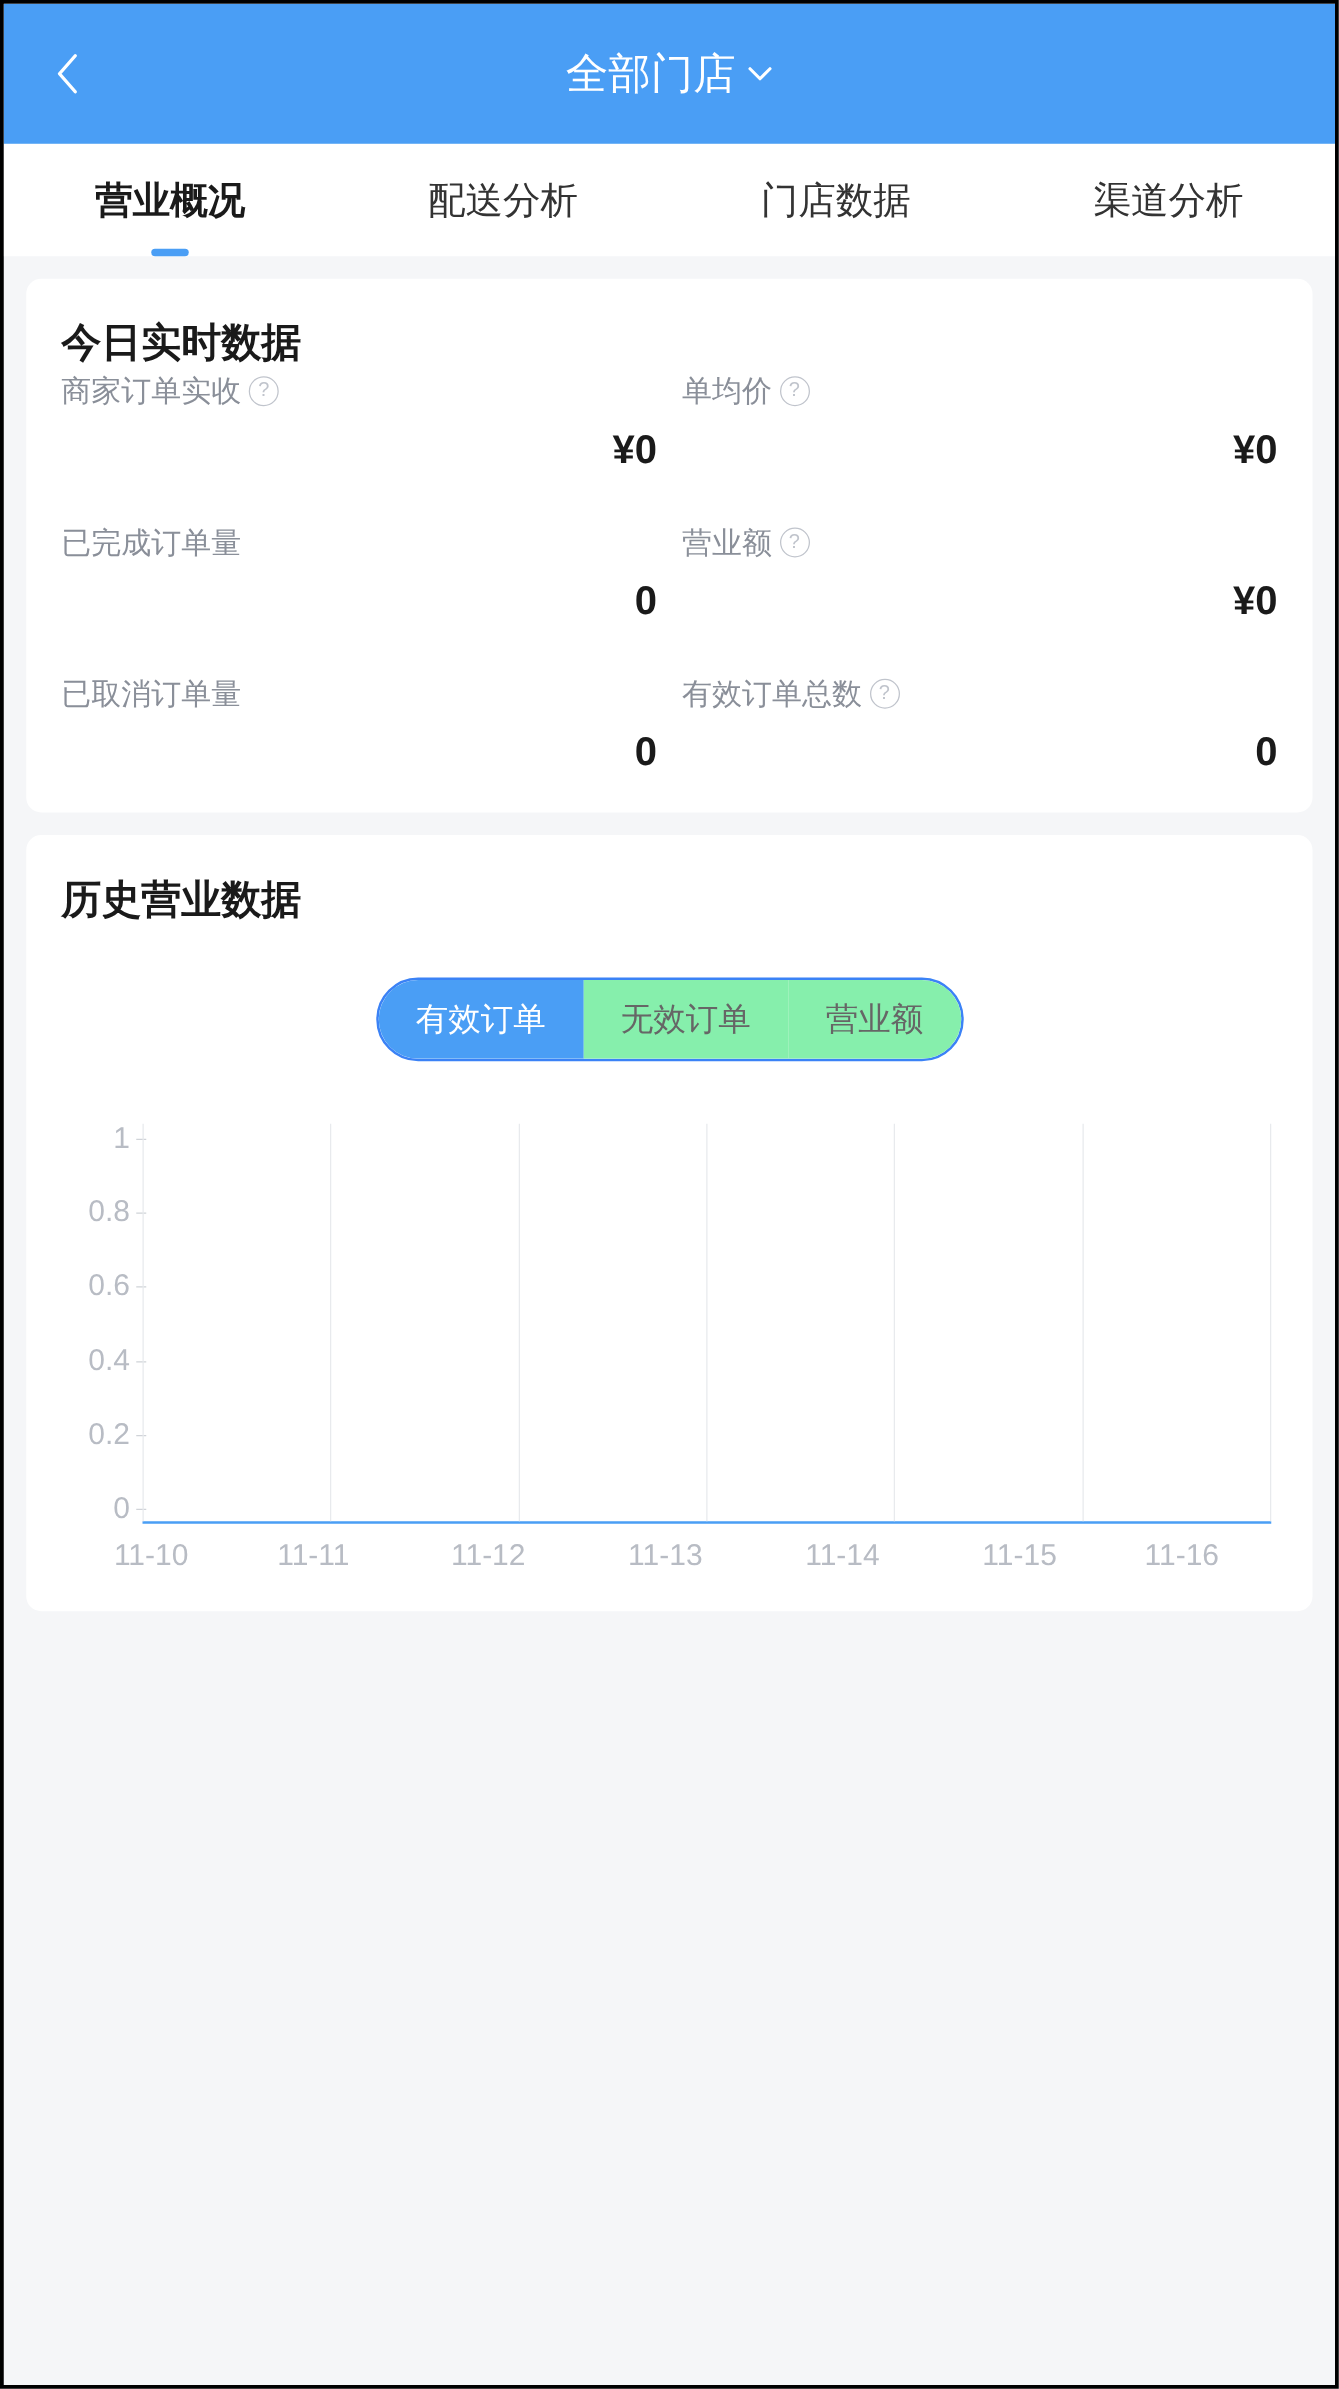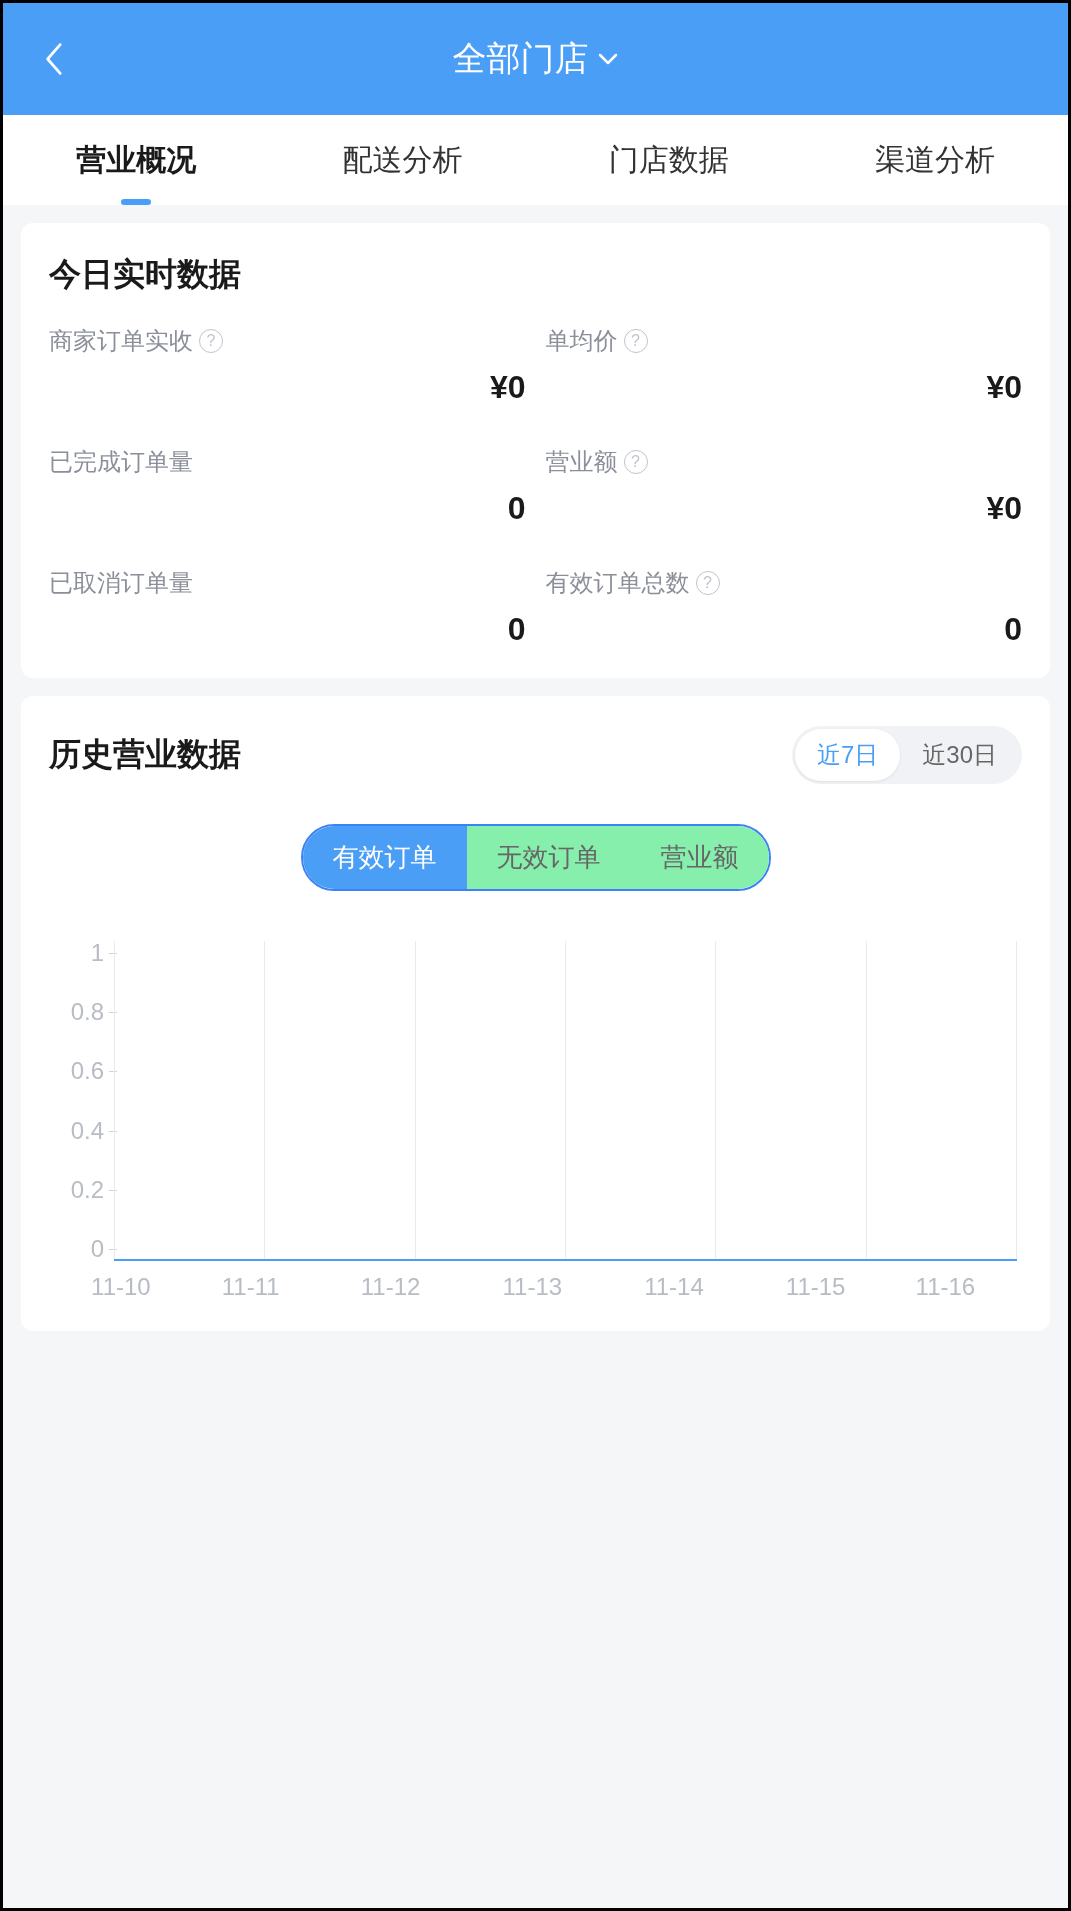--- a/index.html
+++ b/index.html
@@ -73,21 +73,20 @@
     .card {
       background: #fff;
       border-radius: 12px;
       padding: 30px 28px;
       margin-bottom: 18px;
     }
     .card-title {
       font-size: 32px;
       font-weight: 600;
       color: #1a1a1a;
-      margin-bottom: 28px;
     }
     .metrics-grid {
       display: grid;
       grid-template-columns: repeat(2, 1fr);
       row-gap: 40px;
       column-gap: 20px;
       text-align: right;
     }
     .metric {}
     .metric-label {
@@ -305,24 +304,20 @@
           <span class="help-icon">?</span>
         </div>
         <div class="metric-value">0</div>
       </div>
     </div>
   </div>
 
   <div class="card">
     <div class="history-header">
       <div class="history-title">历史营业数据</div>
-      <div class="range-toggle">
-        <div class="range-btn active"><span>近7日</span></div>
-        <div class="range-btn"><span>近30日</span></div>
-      </div>
     </div>
 
     <div class="series-toggle">
       <div class="series-pill">
         <div class="series-btn active"><span>有效订单</span></div>
         <div class="series-btn"><span>无效订单</span></div>
         <div class="series-btn"><span>营业额</span></div>
       </div>
     </div>
 

